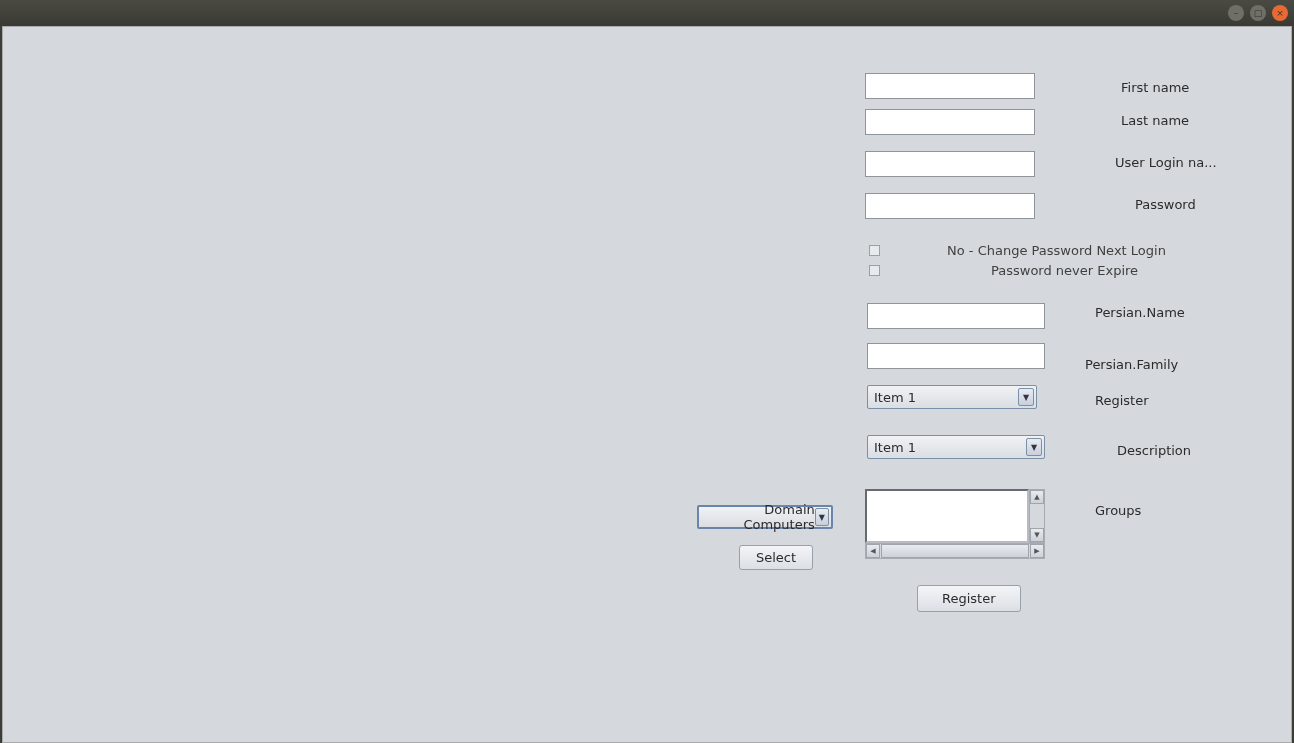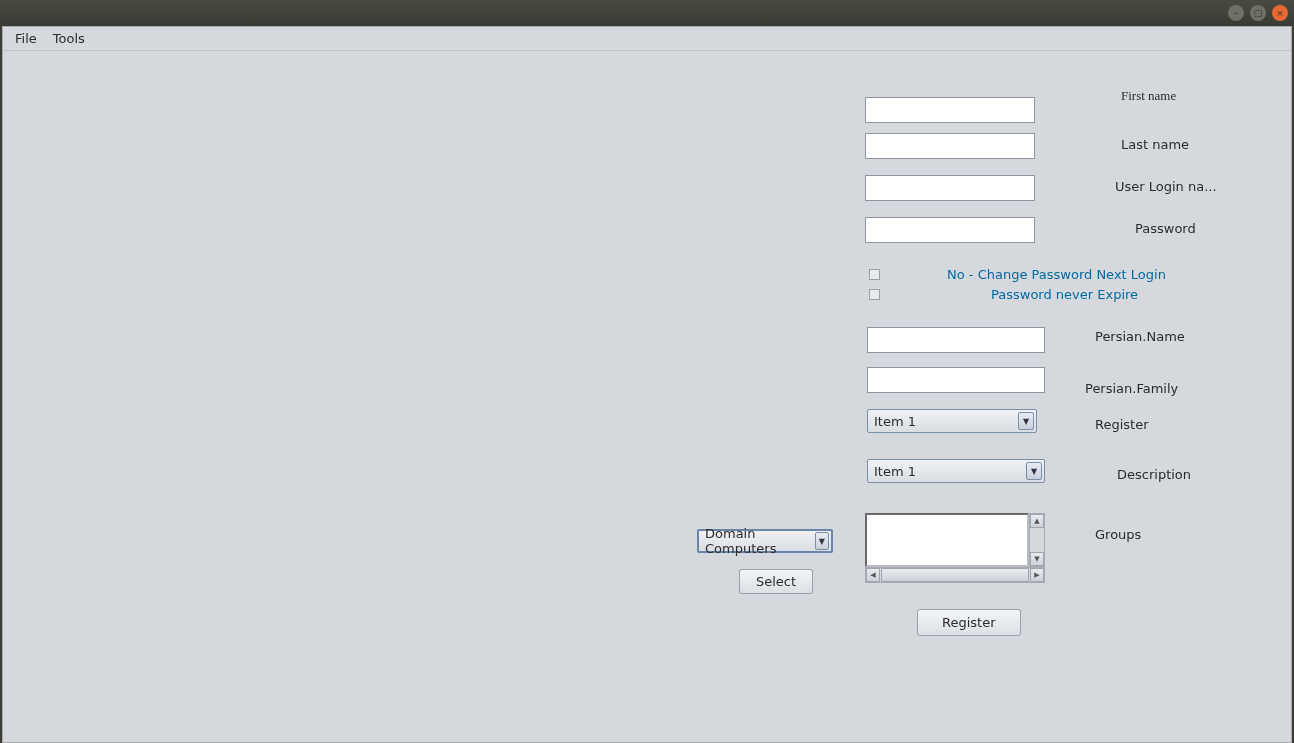--- a/index.html
+++ b/index.html
@@ -135,37 +135,38 @@
     gap: 12px;
   }
   .check {
     width: 11px;
     height: 11px;
     border: 1px solid #9aa0a8;
     background: #e8ebee;
     cursor: pointer;
   }
   .check-label {
-    color: #0369a1;
+    color: #404040;
   }
 
   .combo {
     width: 170px;
     height: 24px;
     background: linear-gradient(to bottom, #f0f2f5, #dadde2);
     border: 1px solid #7a8fa8;
     border-radius: 2px;
     display: flex;
     align-items: center;
     justify-content: space-between;
     padding: 0 2px 0 6px;
     cursor: pointer;
   }
   .combo-text {
     color: #2b2b2b;
+    text-align: right;
   }
   .combo-btn {
     width: 16px;
     height: 18px;
     background: linear-gradient(to bottom, #e8ecf2, #c8d0dc);
     border: 1px solid #7a8fa8;
     border-radius: 2px;
     display: flex;
     align-items: center;
     justify-content: center;
@@ -236,32 +237,28 @@
 <body>
 
 <div class="titlebar">
   <div class="win-btn win-min">–</div>
   <div class="win-btn win-max">□</div>
   <div class="win-btn win-close">×</div>
 </div>
 
 <div class="window">
 
-  <div class="menubar">
-    <div class="menu-item">File</div>
-    <div class="menu-item">Tools</div>
-  </div>
 
 
   <div class="content">
 
     <div class="form-row" style="left:862px; top:46px;">
       <input class="text-input" value="" style="">
     </div>
-    <div class="form-row" style="left:1118px; top:37px;font-family:Liberation Serif, serif;">
+    <div class="form-row" style="left:1118px; top:53px;">
       <span class="field-label">First name</span>
     </div>
 
     <div class="form-row" style="left:862px; top:82px;">
       <input class="text-input" value="" style="">
     </div>
     <div class="form-row" style="left:1118px; top:86px;">
       <span class="field-label">Last name</span>
     </div>
 

